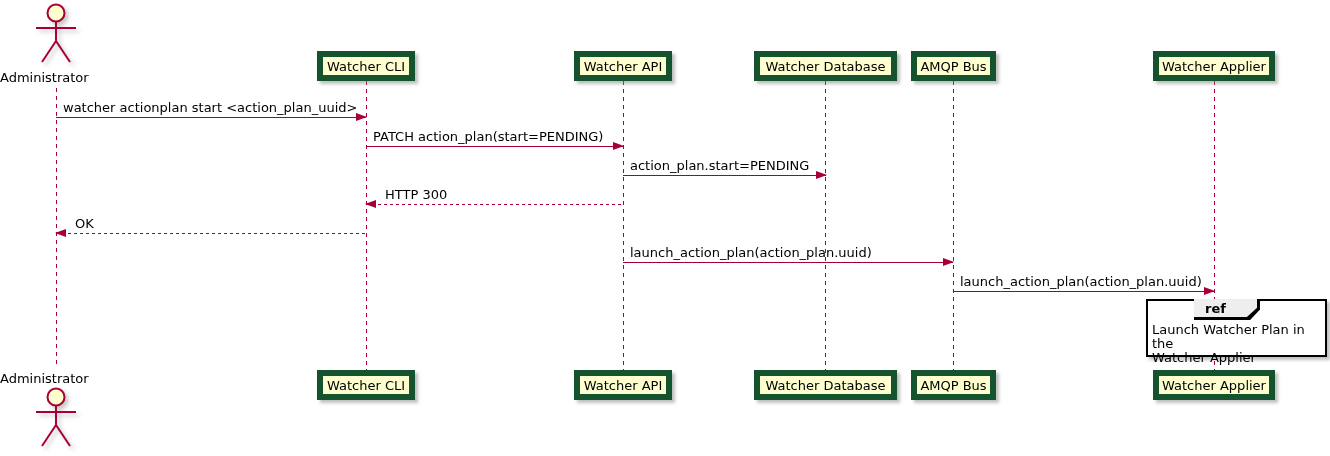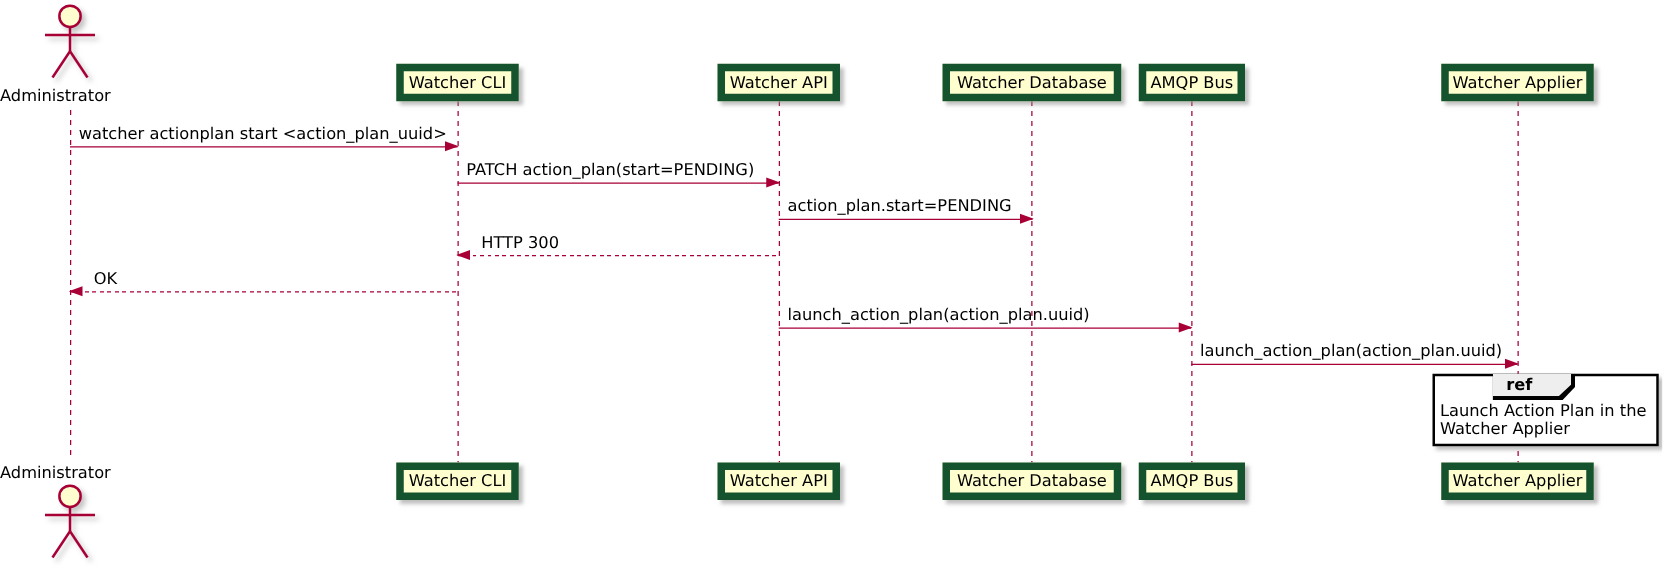--- a/index.html
+++ b/index.html
@@ -157,21 +157,21 @@
     <div class="msg-label">launch_action_plan(action_plan.uuid)</div>
     <div class="line"></div>
     <div class="head"></div>
   </div>
 
   <div class="ref" style="left:1146px; top:299px; width:181px; height:58px">
     <div class="ref-tab">
       <div class="ref-tab-inner">ref</div>
     </div>
     <div class="ref-body">
-      <div>Launch Action Plan in the</div>
+      <div>Launch Watcher Plan in the</div>
       <div>Watcher Applier</div>
     </div>
   </div>
 
   <div class="participant" style="left:317px; top:370px; width:98px">Watcher CLI</div>
   <div class="participant" style="left:574px; top:370px; width:98px">Watcher API</div>
   <div class="participant" style="left:754px; top:370px; width:143px">Watcher Database</div>
   <div class="participant" style="left:911px; top:370px; width:85px">AMQP Bus</div>
   <div class="participant" style="left:1153px;top:370px; width:122px">Watcher Applier</div>
 

